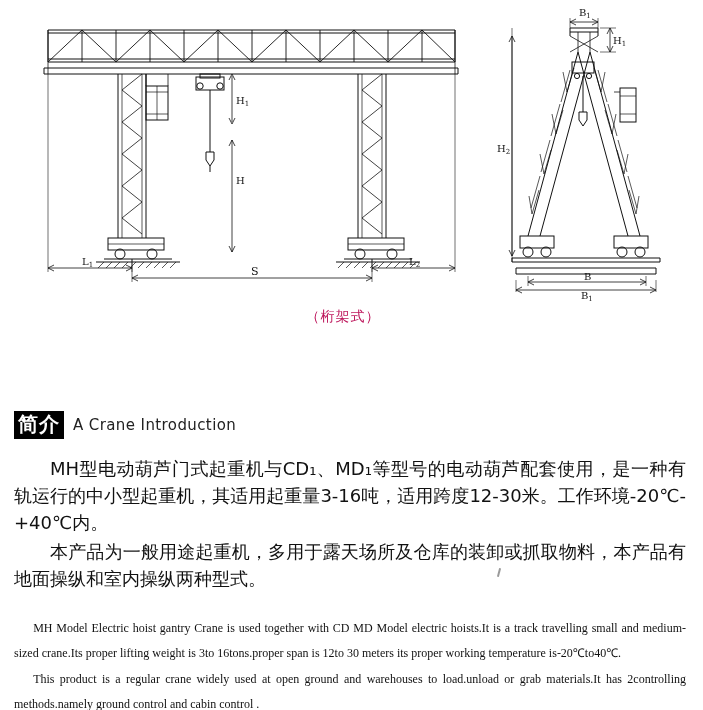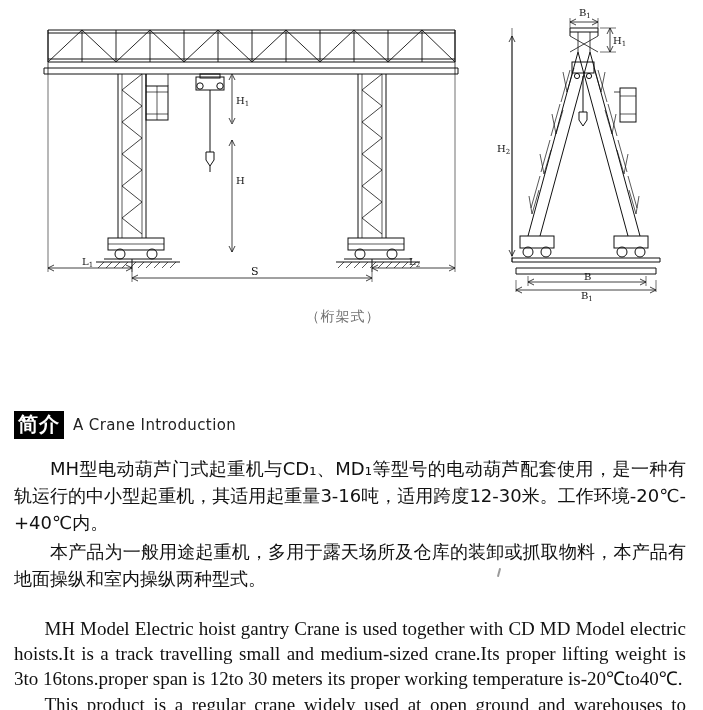--- a/index.html
+++ b/index.html
@@ -30,21 +30,21 @@
   }
   .figure-caption {
     position: absolute;
     top: 308px;
     left: 0;
     width: 686px;
     text-align: center;
     font-family: "DejaVu Sans", sans-serif;
     font-size: 14px;
     letter-spacing: 1px;
-    color: #737373;
+    color: #be185d;
   }
   .intro-header {
     position: absolute;
     top: 412px;
     left: 14px;
     display: flex;
     align-items: center;
     height: 26px;
   }
   .intro-badge {
@@ -77,21 +77,21 @@
     text-indent: 2em;
     margin: 0 0 2px 0;
     text-align: justify;
     color: #111;
   }
   .gap {
     height: 22px;
   }
   .en-para {
     font-family: "Liberation Serif", serif;
-    font-size: 19px;
+    font-size: 12px;
     line-height: 25px;
     margin: 0 0 1px 0;
     text-align: justify;
     color: #111;
   }
   .en-indent {
     text-indent: 1.6em;
   }
   .stray-mark {
     position: absolute;

